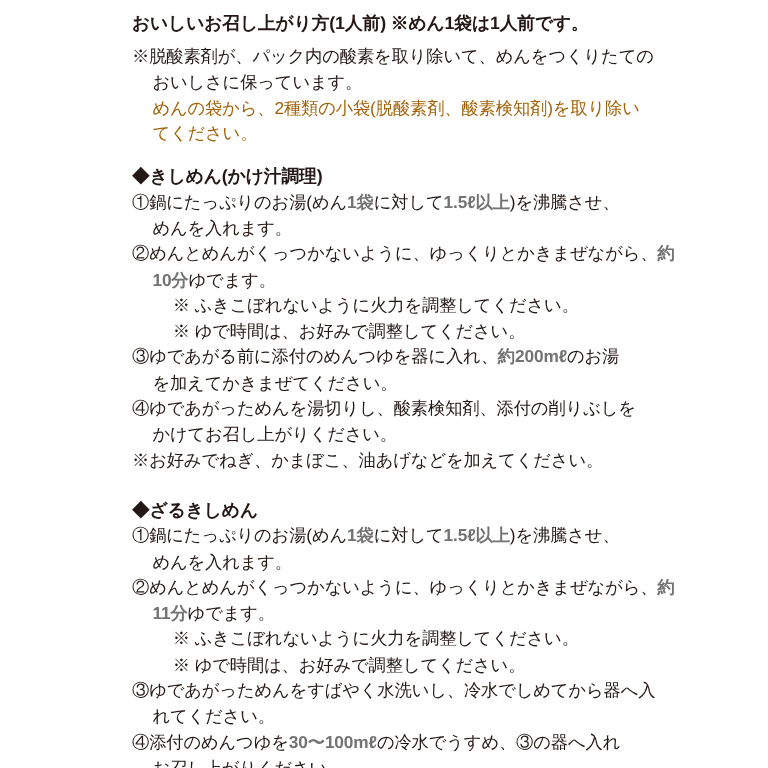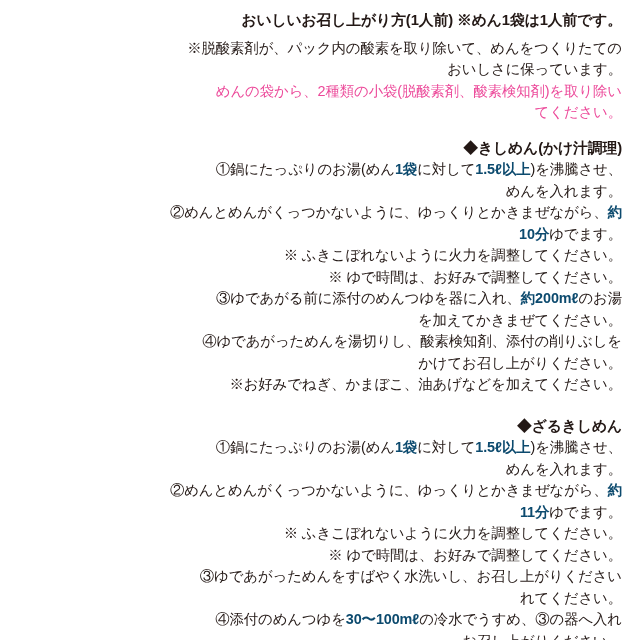--- a/index.html
+++ b/index.html
@@ -19,27 +19,26 @@
     width: 640px;
     height: 640px;
     box-sizing: border-box;
     padding: 10px 18px 0 110px;
   }
   .line {
     font-size: 14.4px;
     line-height: 21.5px;
     letter-spacing: -0.1px;
     white-space: nowrap;
-    text-align: right;
   }
   .red {
-    color: #ec4899;
+    color: #a16207;
   }
   .red-bold {
-    color: #0c4a6e;
+    color: #737373;
     font-weight: bold;
   }
   .heading {
     font-weight: bold;
     font-size: 14.8px;
   }
   .indent1 { padding-left: 17px; }
   .indent2 { padding-left: 34px; }
   .gap-sm { height: 6px; }
   .gap-md { height: 14px; }
@@ -109,21 +108,21 @@
     <div class="line">
       <span class="seg">②めんとめんがくっつかないように、ゆっくりとかきまぜながら、</span><span class="seg red-bold">約</span>
     </div>
     <div class="line indent1">
       <span class="seg red-bold">11分</span><span class="seg">ゆでます。</span>
     </div>
 
     <div class="line indent2">※ ふきこぼれないように火力を調整してください。</div>
     <div class="line indent2">※ ゆで時間は、お好みで調整してください。</div>
 
-    <div class="line">③ゆであがっためんをすばやく水洗いし、お召し上がりください</div>
+    <div class="line">③ゆであがっためんをすばやく水洗いし、冷水でしめてから器へ入</div>
     <div class="line indent1">れてください。</div>
 
     <div class="line">
       <span class="seg">④添付のめんつゆを</span><span class="seg red-bold">30〜100mℓ</span><span class="seg">の冷水でうすめ、③の器へ入れ</span>
     </div>
     <div class="line indent1">お召し上がりください。</div>
 
   </div>
 
 </div>

